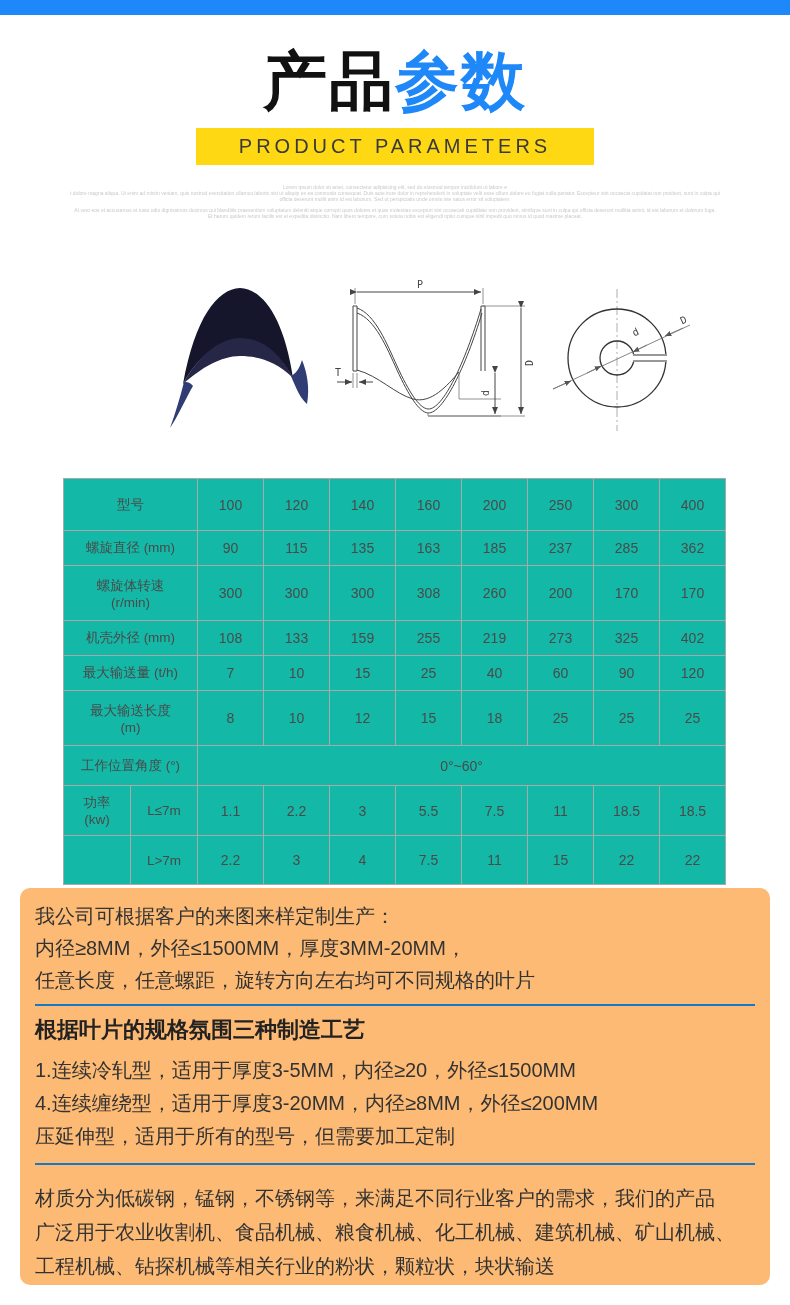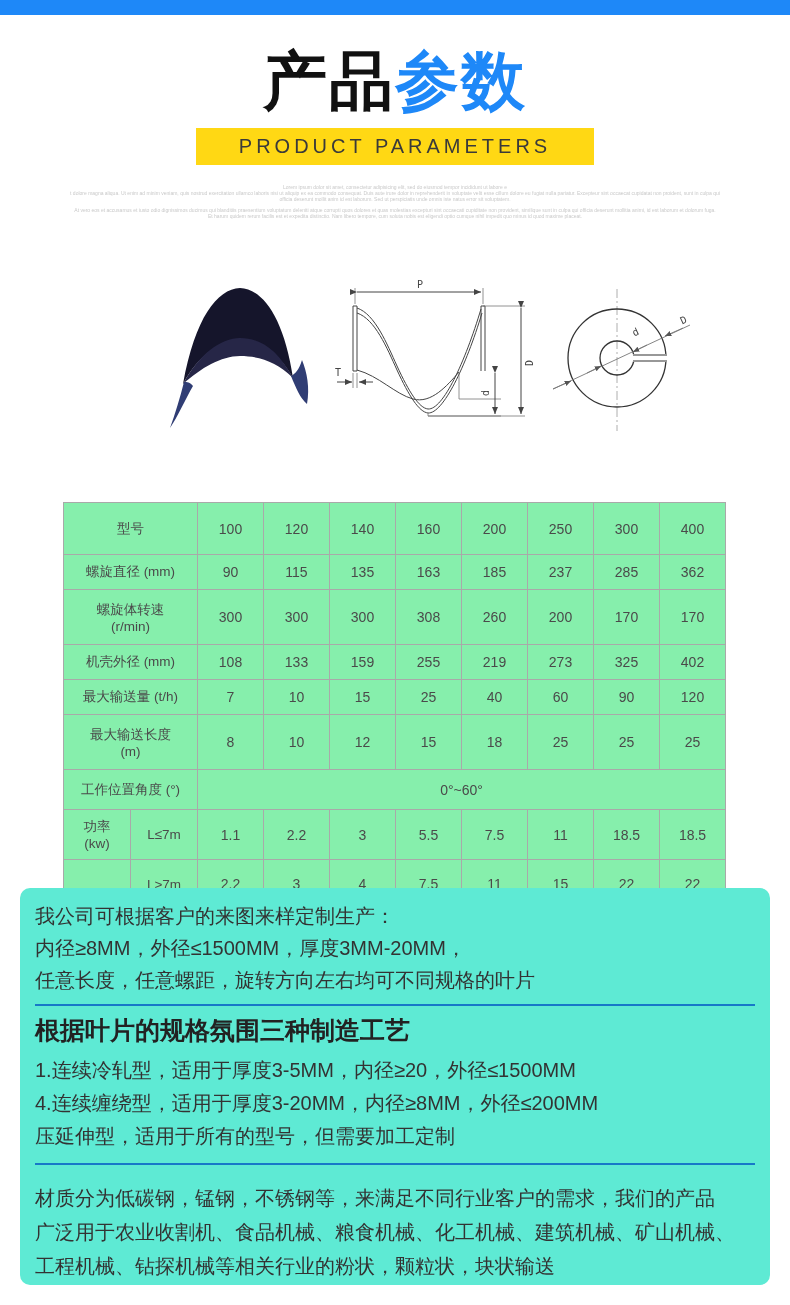--- a/index.html
+++ b/index.html
@@ -22,36 +22,36 @@
   .fineprint .fp-line{white-space:nowrap;overflow:hidden;}
   .fineprint .gap{height:5px;}
 
   
   .drawing{position:absolute;}
   #blade{left:165px;top:276px;}
   #profile{left:333px;top:278px;}
   #ring{left:545px;top:281px;}
 
   
-  table.spec{position:absolute;left:63px;top:502px;border-collapse:collapse;table-layout:fixed;
-             font-size:13.5px;color:#4a4a4a;background:#86efac;}
+  table.spec{position:absolute;left:63px;top:478px;border-collapse:collapse;table-layout:fixed;
+             font-size:13.5px;color:#4a4a4a;background:#14b8a6;}
   table.spec th,table.spec td{border:1px solid #a9a9a9;text-align:center;vertical-align:middle;
              font-weight:normal;padding:0 2px;white-space:pre-line;}
   col.c-label{width:67px;}
   col.c-data{width:66px;}
   tr.h52{height:52px;} tr.h35{height:35px;} tr.h55{height:55px;}
   tr.h40{height:40px;} tr.h50{height:50px;} tr.h49{height:49px;}
   table.spec td{font-size:14px;}
 
   
-  .panel{position:absolute;left:20px;top:888px;width:750px;height:397px;background:#5eead4;
+  .panel{position:absolute;left:20px;top:888px;width:750px;height:397px;background:#fdba74;
          border-radius:10px;box-sizing:border-box;padding:12px 15px 0 15px;}
   .panel .txt{font-size:20px;line-height:32px;color:#333;}
   .panel .divider{height:0;border-top:2px solid #1778c8;margin:8px 0 6px 0;}
-  .panel .heading{font-size:25px;font-weight:bold;line-height:36px;color:#222;margin-top:2px;}
+  .panel .heading{font-size:22px;font-weight:bold;line-height:36px;color:#222;margin-top:2px;}
   .panel .txt2{font-size:20px;line-height:33px;color:#333;margin-top:6px;}
   .panel .txt3{font-size:20px;line-height:34px;color:#333;margin-top:16px;}
 
   svg{display:block;}
   .dim-label{font-size:10px;fill:#444;font-family:"DejaVu Sans Mono","Liberation Mono",monospace;}
 </style>
 </head>
 <body>
 
 <div class="page">

